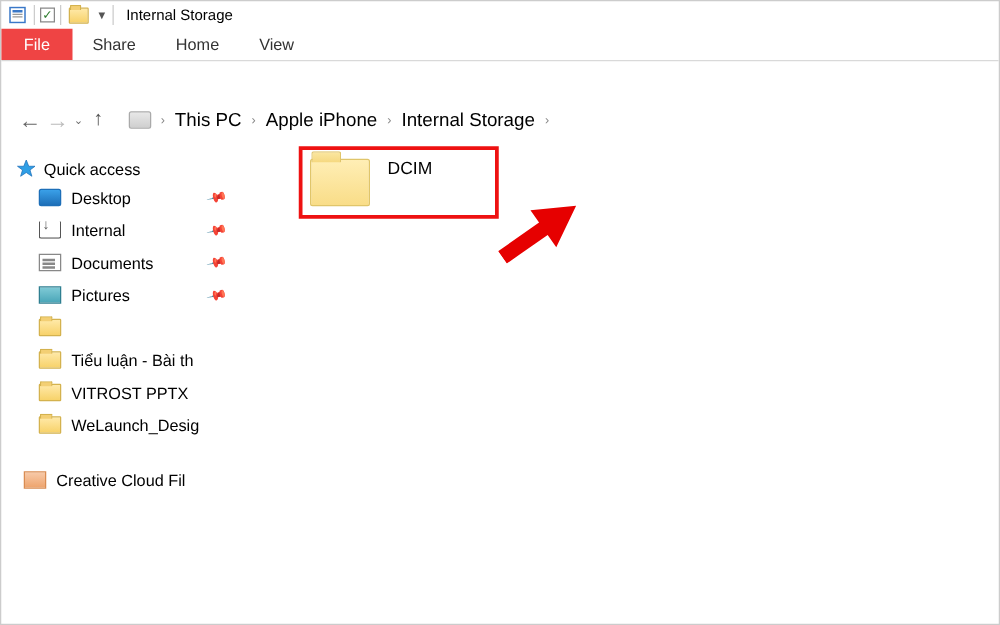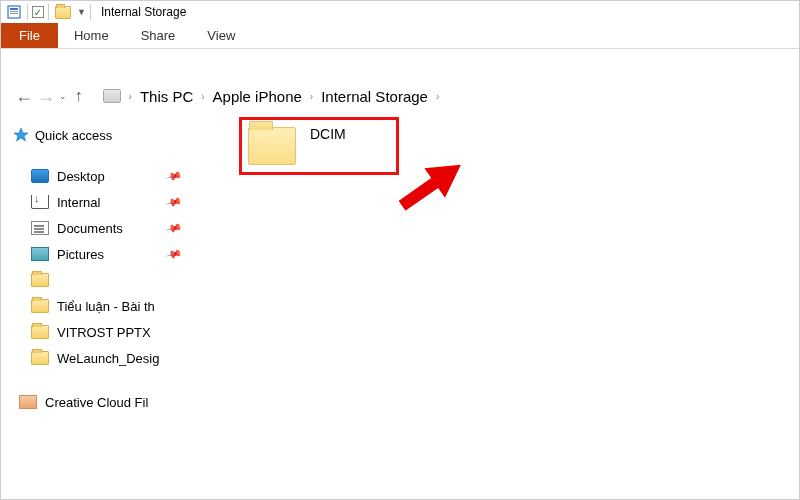--- a/index.html
+++ b/index.html
@@ -80,21 +80,21 @@
   .body {
     position:absolute; top:116px; bottom:0; left:0; right:0;
     display:flex;
   }
   .sidebar {
     width:190px;
     padding:10px 4px 10px 12px;
     font-size:13px;
     overflow:hidden;
   }
-  .qa-head { display:flex; align-items:center; font-size:13px; margin-bottom:20px;}
+  .qa-head { display:flex; align-items:center; font-size:13px; margin-bottom:2px;}
   .star {
     width:16px;height:16px; margin-right:6px;
   }
   .sb-item { display:flex; align-items:center; height:26px; padding-left:18px; white-space:nowrap; overflow:hidden;}
   .sb-item .lbl { flex:1; overflow:hidden; text-overflow:clip;}
   .pin { color:#888; font-size:11px; transform:rotate(30deg); margin-left:4px; margin-right:6px;}
   .ic { width:18px; height:14px; margin-right:8px; flex-shrink:0;}
   .ic-desktop { background:linear-gradient(#3aa0e8,#1d6fb8); border:1px solid #1d6fb8; border-radius:2px;}
   .ic-down { position:relative; }
   .ic-down::before { content:""; position:absolute; inset:0; border:1.5px solid #555; border-top:none; border-radius:0 0 2px 2px;}
@@ -158,23 +158,23 @@
   <span class="tb-sep"></span>
   <span class="chk">✓</span>
   <span class="tb-sep"></span>
   <span class="folder-small-title"></span>
   <span class="down-caret">▼</span>
   <span class="tb-sep"></span>
   <span class="tb-title">Internal Storage</span>
 </div>
 
 <div class="ribbon ribbon-border">
-  <div class="file-tab" style="background:#c2410c">File</div>
+  <div class="file-tab" style="background:#ef4444">File</div>
+  <div class="rtab">Share</div>
   <div class="rtab">Home</div>
-  <div class="rtab">Share</div>
   <div class="rtab">View</div>
 </div>
 
 <div class="spacer1"></div>
 
 <div class="navrow">
   <span class="nav-arrow">←</span>
   <span class="nav-arrow disabled">→</span>
   <span class="nav-caret">⌄</span>
   <span class="up-arrow">↑</span>

